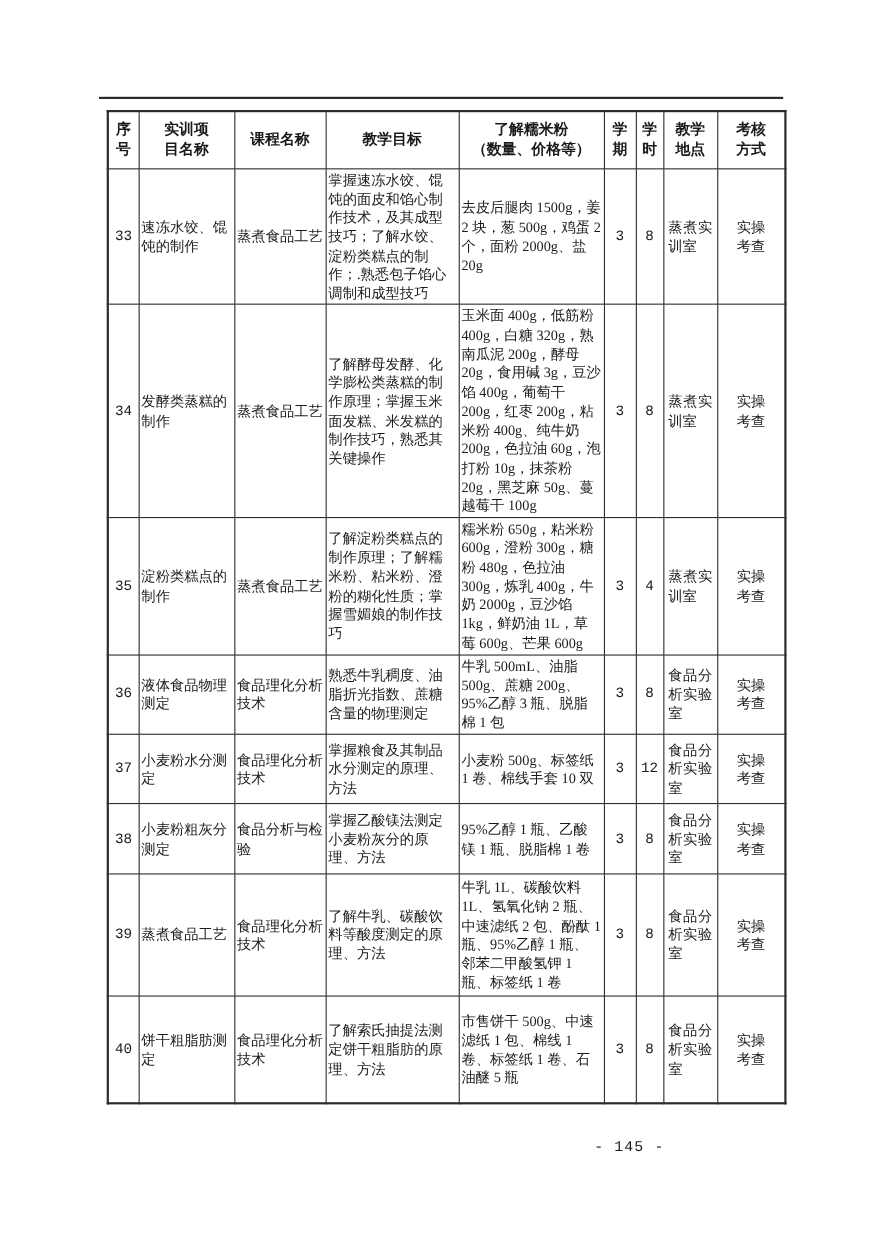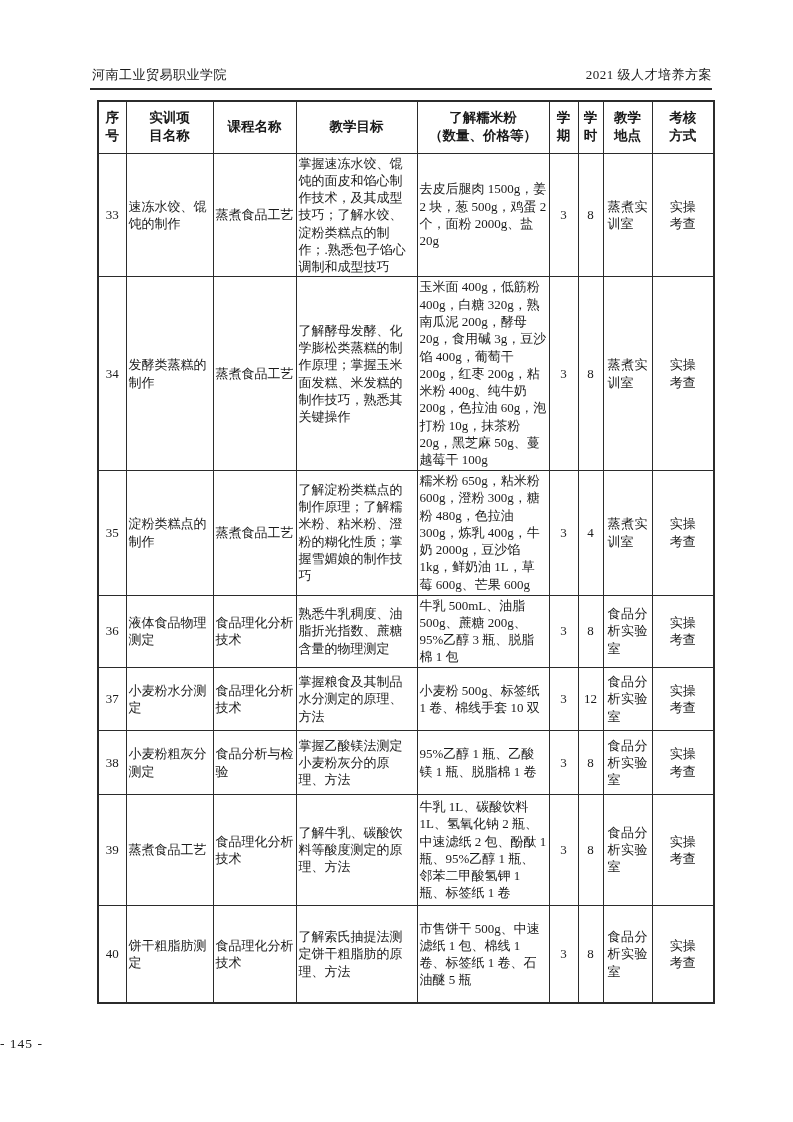--- a/index.html
+++ b/index.html
@@ -29,38 +29,34 @@
   .train th {
     font-family:"Liberation Sans","DejaVu Sans",sans-serif;
     font-weight:bold; font-size:13.5px; text-align:center;
     white-space:pre-line; line-height:1.35; padding:2px 0;
   }
   .train td {
     font-size:13px; line-height:1.33; padding:1px 2px;
     text-align:left;
   }
   tr.hdr { height:52px; }
-  td.c-no, td.c-semester, td.c-hours { text-align:center; }
+  td.c-no, td.c-semester, td.c-hours { text-align:center;font-family:Liberation Mono, monospace; }
   td.c-location { text-align:justify; padding:1px 4px; }
   td.c-assessment { text-align:center; padding:14px 12px; }
   tr.row-cont td { vertical-align:top; }
   .page-number {
     position:absolute; top:1036px; left:0; width:604px;
-    text-align:left; font-size:13.5px; letter-spacing:1px;
+    text-align:right; font-size:13.5px; letter-spacing:1px;font-family:Liberation Mono, monospace;
   }
 </style>
 </head>
 <body>
 
 <div class="page">
 
-  <header class="doc-header">
-    <span>河南工业贸易职业学院</span>
-    <span>2021 级人才培养方案</span>
-  </header>
 
   <div class="header-rule"></div>
 
   <table class="train">
     <colgroup id="colgroup">
         <col style="width: 28px;">
         <col style="width: 87px;">
         <col style="width: 83px;">
         <col style="width: 121px;">
         <col style="width: 132px;">

